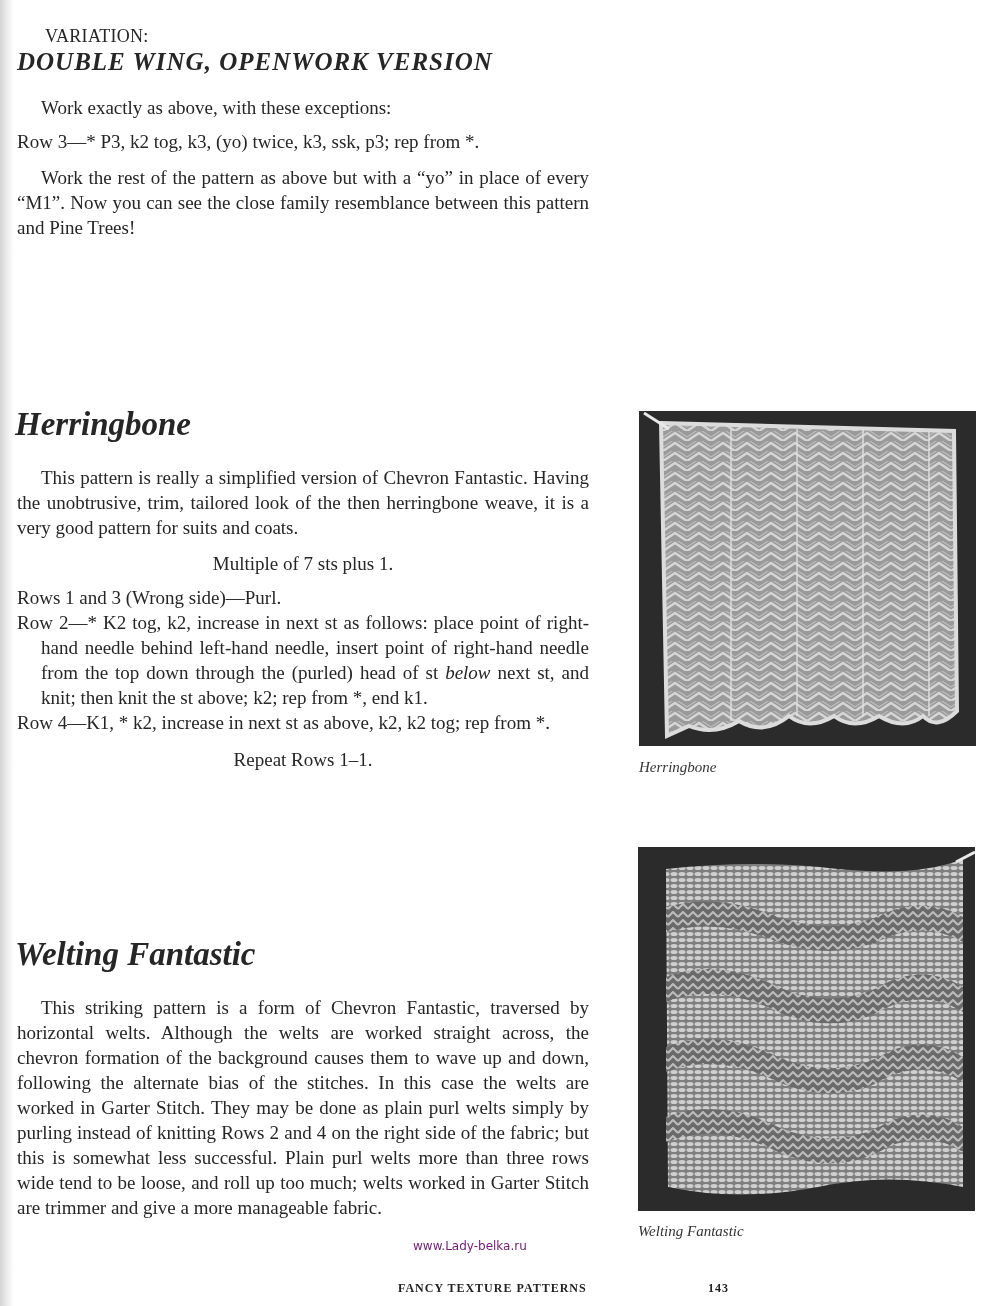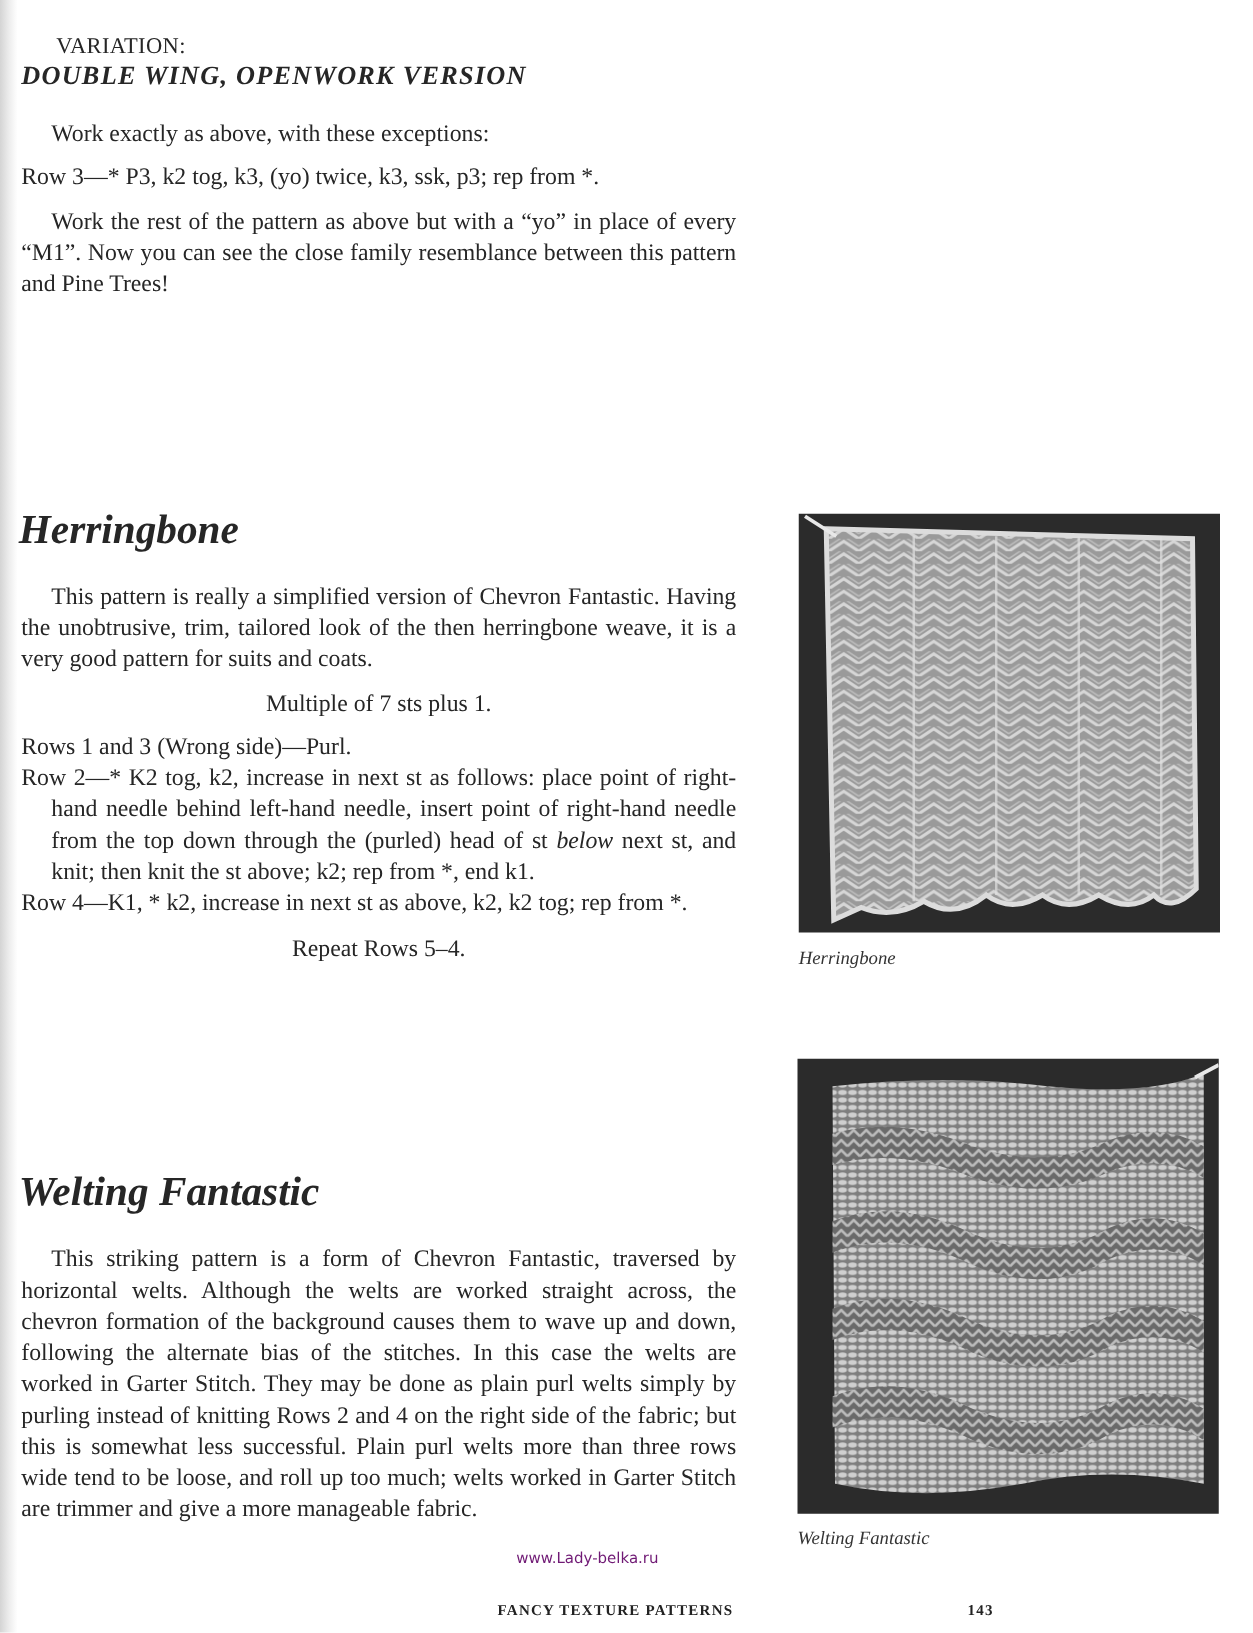--- a/index.html
+++ b/index.html
@@ -16,21 +16,21 @@
   .abs { position: absolute; }
   .body-text {
     font-size: 19px; line-height: 25px; text-align: justify;
     width: 572px; left: 17px;
   }
   .para { text-indent: 24px; margin: 0; text-align: justify; text-align-last: left; }
   .row-line { margin: 0; padding-left: 24px; text-indent: -24px; text-align: justify; text-align-last: left; }
   .center { text-align: center; }
   .variation-label { left: 17px; top: 26px; font-size: 18px; letter-spacing: 0.3px; margin-left: 28px; }
   .variation-title {
-    left: 17px; top: 48px; font-size: 21px; font-weight: bold; font-style: italic;
+    left: 17px; top: 48px; font-size: 25px; font-weight: bold; font-style: italic;
     letter-spacing: 1px;
   }
   .section-heading {
     font-size: 33px; font-weight: bold; font-style: italic; left: 15px;
   }
   .photo {
     position: absolute; background: #2b2b2b; overflow: hidden;
   }
   .swatch {
     position: absolute;
@@ -61,21 +61,21 @@
 
 <div class="abs body-text" style="top:465px;">
   <p class="para">This pattern is really a simplified version of Chevron Fantastic. Having the unobtrusive, trim, tailored look of the then herringbone weave, it is a very good pattern for suits and coats.</p>
   <div style="height:11px"></div>
   <p class="center" style="margin:0;">Multiple of 7 sts plus 1.</p>
   <div style="height:9px"></div>
   <p class="row-line">Rows 1 and 3 (Wrong side)—Purl.</p>
   <p class="row-line"><span>Row 2—* K2 tog, k2, increase in next st as follows: place point of right-hand needle behind left-hand needle, insert point of right-hand needle from the top down through the (purled) head of st </span><em>below</em><span> next st, and knit; then knit the st above; k2; rep from *, end k1.</span></p>
   <p class="row-line">Row 4—K1, * k2, increase in next st as above, k2, k2 tog; rep from *.</p>
   <div style="height:12px"></div>
-  <p class="center" style="margin:0;">Repeat Rows 5–4.</p>
+  <p class="center" style="margin:0;">Repeat Rows 1–1.</p>
 </div>
 
 <div class="photo" style="left:639px; top:411px; width:337px; height:335px;">
   <svg class="swatch" width="337" height="335" viewBox="0 0 337 335">
     <defs>
       <pattern id="hb" width="24" height="10" patternUnits="userSpaceOnUse">
         <rect width="24" height="10" fill="#9a9a9a"></rect>
         <path d="M0 10 L12 2 L24 10" stroke="#d6d6d6" stroke-width="2.5" fill="none"></path>
         <path d="M0 6 L12 -2 L24 6" stroke="#bdbdbd" stroke-width="1.2" fill="none"></path>
       </pattern>
@@ -119,13 +119,13 @@
     <path d="M28 200 Q80 180 140 210 Q200 235 250 205 Q290 188 325 210 L325 235 Q290 213 250 230 Q200 260 140 235 Q80 205 28 225 Z" fill="url(#ch)"></path>
     <path d="M28 270 Q80 250 140 280 Q200 305 250 275 Q290 258 325 280 L325 305 Q290 283 250 300 Q200 330 140 305 Q80 275 28 295 Z" fill="url(#ch)"></path>
     <line x1="318" y1="15" x2="337" y2="5" stroke="#e8e8e8" stroke-width="3"></line>
   </svg>
 </div>
 <div class="abs caption" style="left:638px; top:1223px;">Welting Fantastic</div>
 
 <div class="abs watermark" style="left:413px; top:1239px;">www.Lady-belka.ru</div>
 
 <div class="abs footer" style="left:398px; top:1281px;">FANCY TEXTURE PATTERNS</div>
-<div class="abs footer" style="left:774px; top:1281px;">143</div>
+<div class="abs footer" style="left:708px; top:1281px;">143</div>
 
 </body></html>

